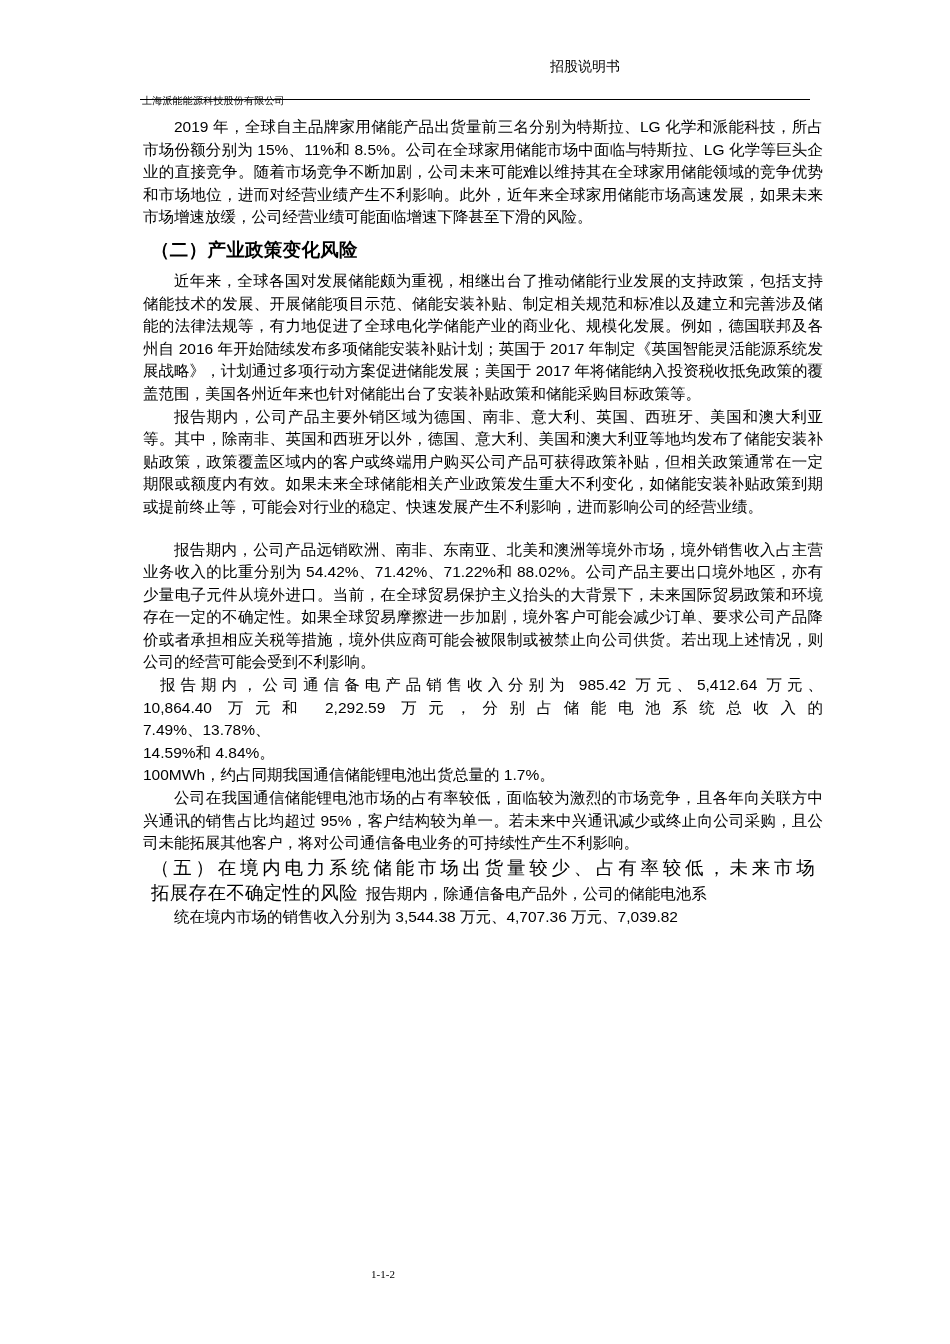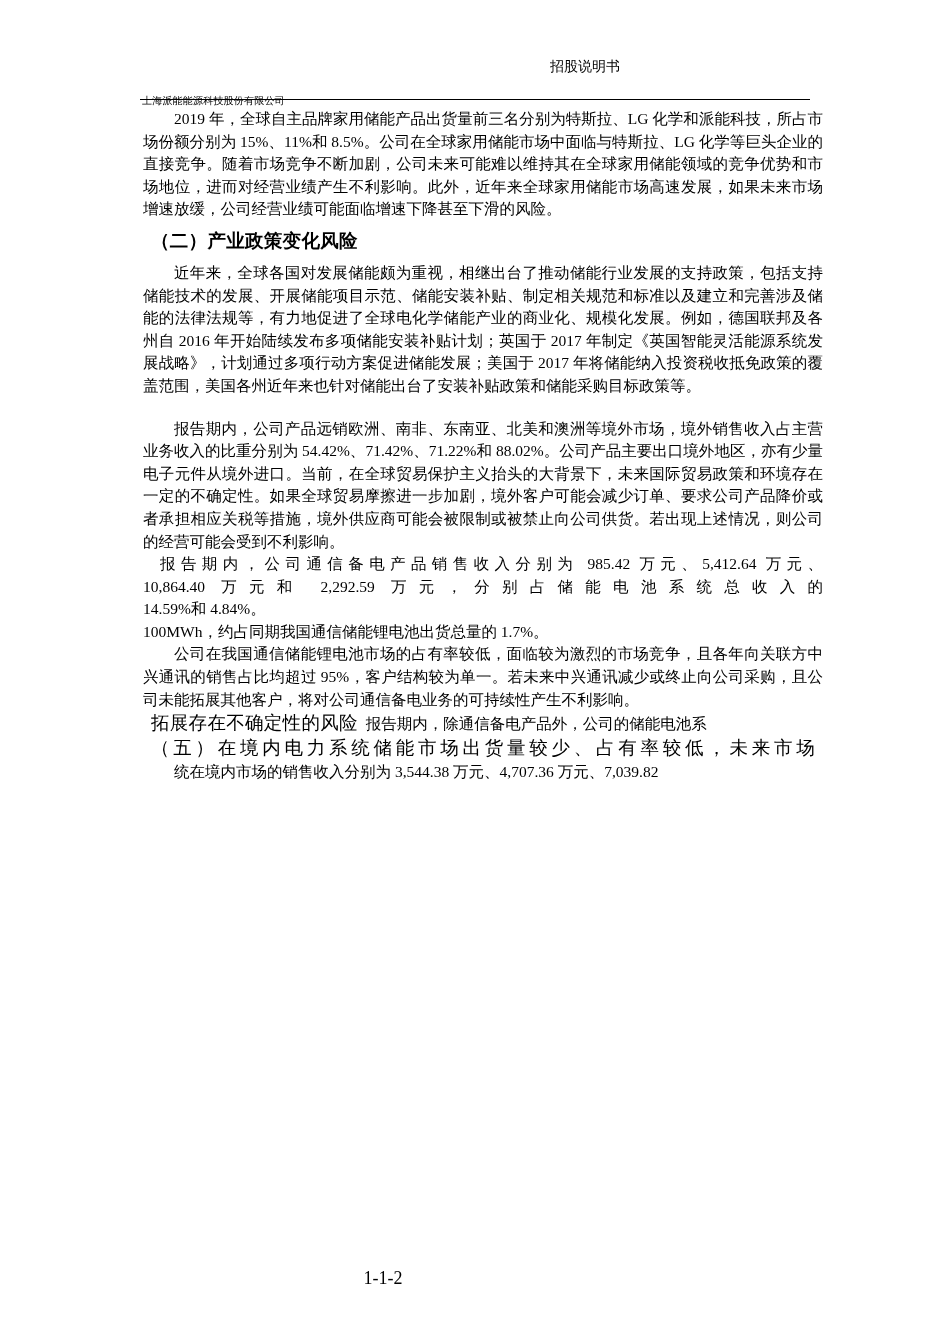--- a/index.html
+++ b/index.html
@@ -1,59 +1,61 @@
 <!DOCTYPE html>
 <html><head>
 <meta charset="utf-8">
 <style>
   html, body { margin: 0; padding: 0; background: #ffffff; }
   body { width: 950px; height: 1344px; position: relative; overflow: hidden; color: #000; }
   .header { position: absolute; top: 58px; left: 142px; width: 668px; height: 40px; }
   .header .company { position: absolute; left: 0; top: 0; font-family: "Liberation Sans", "DejaVu Sans", sans-serif; font-size: 10px; letter-spacing: 0.2px; margin-top: 36px; }
   .header .doctype { position: absolute; left: 408px; top: 0; font-family: "Liberation Sans", "DejaVu Sans", sans-serif; font-size: 14px; }
   .header-rule { position: absolute; top: 99px; left: 140px; width: 670px; height: 0; border-top: 1.5px solid #000; }
-  .content { position: absolute; top: 108px; left: 143px; width: 680px; font-family: Liberation Serif, serif; font-size: 15.5px; line-height: 22.6px; }
+  .content { position: absolute; top: 116px; left: 143px; width: 680px; font-family: Liberation Sans, sans-serif; font-size: 15.5px; line-height: 22.6px; }
   .p { margin: 0; text-align: justify; text-justify: inter-character; }
   .indent { text-indent: 2em; }
   .indent-half { text-indent: 1.1em; }
   .h { margin: 8px; font-size: 18.5px; line-height: 25px; letter-spacing: 0.3px; }
   .gap { height: 20px; }
   .lines .line { display: block; text-align-last: justify; white-space: nowrap; }
   .lines .line.last { text-align-last: left; }
-  .footer { position: absolute; top: 1268px; left: 0; width: 766px; text-align: center; font-family: "Liberation Serif", "DejaVu Serif", serif; font-size: 18px; }
+  .footer { position: absolute; top: 1268px; left: 0; width: 766px; text-align: center; font-family: "Liberation Serif", "DejaVu Serif", serif; font-size: 11px; }
 </style>
 </head>
 <body>
 
 <div class="header">
   <span class="company">上海派能能源科技股份有限公司</span>
   <span class="doctype">招股说明书</span>
 </div>
 <div class="header-rule"></div>
 
 <div class="content">
   <p class="p indent">2019 年，全球自主品牌家用储能产品出货量前三名分别为特斯拉、LG 化学和派能科技，所占市场份额分别为 15%、11%和 8.5%。公司在全球家用储能市场中面临与特斯拉、LG 化学等巨头企业的直接竞争。随着市场竞争不断加剧，公司未来可能难以维持其在全球家用储能领域的竞争优势和市场地位，进而对经营业绩产生不利影响。此外，近年来全球家用储能市场高速发展，如果未来市场增速放缓，公司经营业绩可能面临增速下降甚至下滑的风险。</p>
 
   <h3 class="h">（二）产业政策变化风险</h3>
   <p class="p indent">近年来，全球各国对发展储能颇为重视，相继出台了推动储能行业发展的支持政策，包括支持储能技术的发展、开展储能项目示范、储能安装补贴、制定相关规范和标准以及建立和完善涉及储能的法律法规等，有力地促进了全球电化学储能产业的商业化、规模化发展。例如，德国联邦及各州自 2016 年开始陆续发布多项储能安装补贴计划；英国于 2017 年制定《英国智能灵活能源系统发展战略》，计划通过多项行动方案促进储能发展；美国于 2017 年将储能纳入投资税收抵免政策的覆盖范围，美国各州近年来也针对储能出台了安装补贴政策和储能采购目标政策等。</p>
+  <p class="p indent">报告期内，公司产品主要外销区域为德国、南非、意大利、英国、西班牙、美国和澳大利亚等。其中，除南非、英国和西班牙以外，德国、意大利、美国和澳大利亚等地均发布了储能安装补贴政策，政策覆盖区域内的客户或终端用户购买公司产品可获得政策补贴，但相关政策通常在一定期限或额度内有效。如果未来全球储能相关产业政策发生重大不利变化，如储能安装补贴政策到期或提前终止等，可能会对行业的稳定、快速发展产生不利影响，进而影响公司的经营业绩。</p>
 
   <div class="gap"></div>
 
   <p class="p indent">报告期内，公司产品远销欧洲、南非、东南亚、北美和澳洲等境外市场，境外销售收入占主营业务收入的比重分别为 54.42%、71.42%、71.22%和 88.02%。公司产品主要出口境外地区，亦有少量电子元件从境外进口。当前，在全球贸易保护主义抬头的大背景下，未来国际贸易政策和环境存在一定的不确定性。如果全球贸易摩擦进一步加剧，境外客户可能会减少订单、要求公司产品降价或者承担相应关税等措施，境外供应商可能会被限制或被禁止向公司供货。若出现上述情况，则公司的经营可能会受到不利影响。</p>
 
   <div class="p lines">
     <span class="line indent-half">报告期内，公司通信备电产品销售收入分别为 985.42 万元、5,412.64 万元、</span>
     <span class="line">10,864.40 万元和 2,292.59 万元，分别占储能电池系统总收入的</span>
+    <span class="line last">7.49%、13.78%、</span>
     <span class="line last">14.59%和 4.84%。</span>
   </div>
   <p class="p">100MWh，约占同期我国通信储能锂电池出货总量的 1.7%。</p>
   <p class="p indent">公司在我国通信储能锂电池市场的占有率较低，面临较为激烈的市场竞争，且各年向关联方中兴通讯的销售占比均超过 95%，客户结构较为单一。若未来中兴通讯减少或终止向公司采购，且公司未能拓展其他客户，将对公司通信备电业务的可持续性产生不利影响。</p>
 
+  <div class="p" style="text-align-last: justify;">
+    <span class="h">（五）在境内电力系统储能市场出货量较少、占有率较低，未来市场</span>
+  </div>
   <div class="p" style="white-space: nowrap;">
     <span class="h">拓展存在不确定性的风险</span><span>报告期内，除通信备电产品外，公司的储能电池系</span>
-  </div>
-  <div class="p" style="text-align-last: justify;">
-    <span class="h">（五）在境内电力系统储能市场出货量较少、占有率较低，未来市场</span>
   </div>
   <p class="p indent" style="white-space: nowrap;">统在境内市场的销售收入分别为 3,544.38 万元、4,707.36 万元、7,039.82</p>
 </div>
 
 <div class="footer">1-1-2</div>
 
 </body></html>

